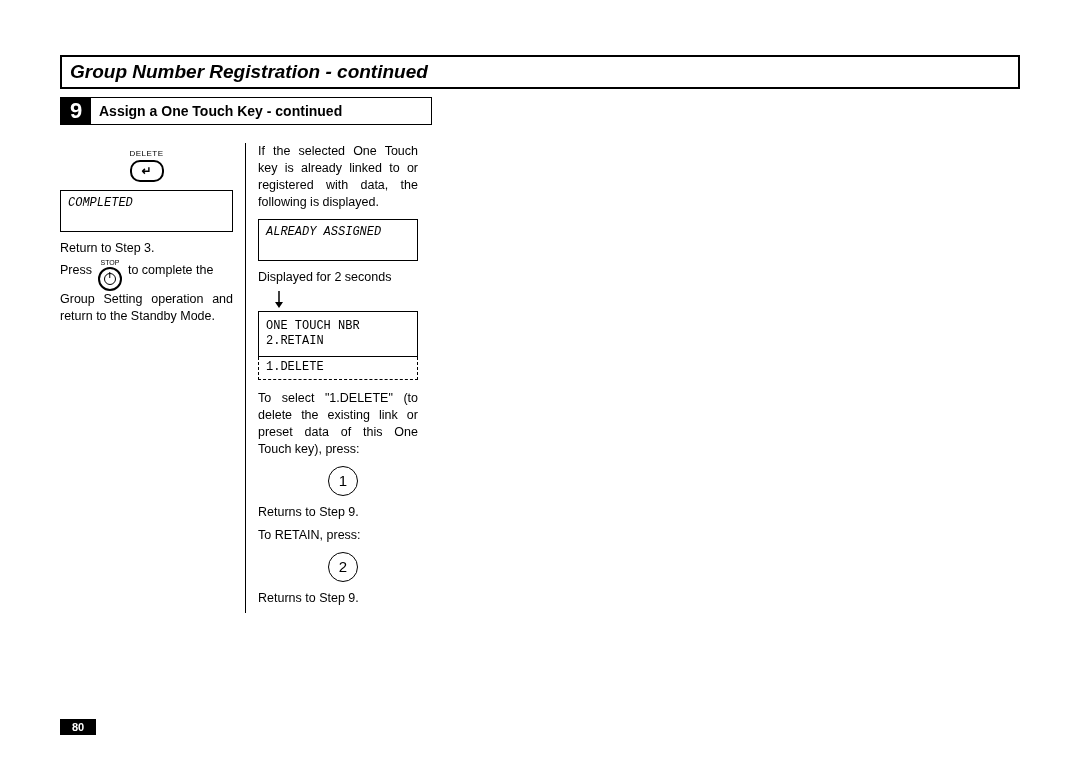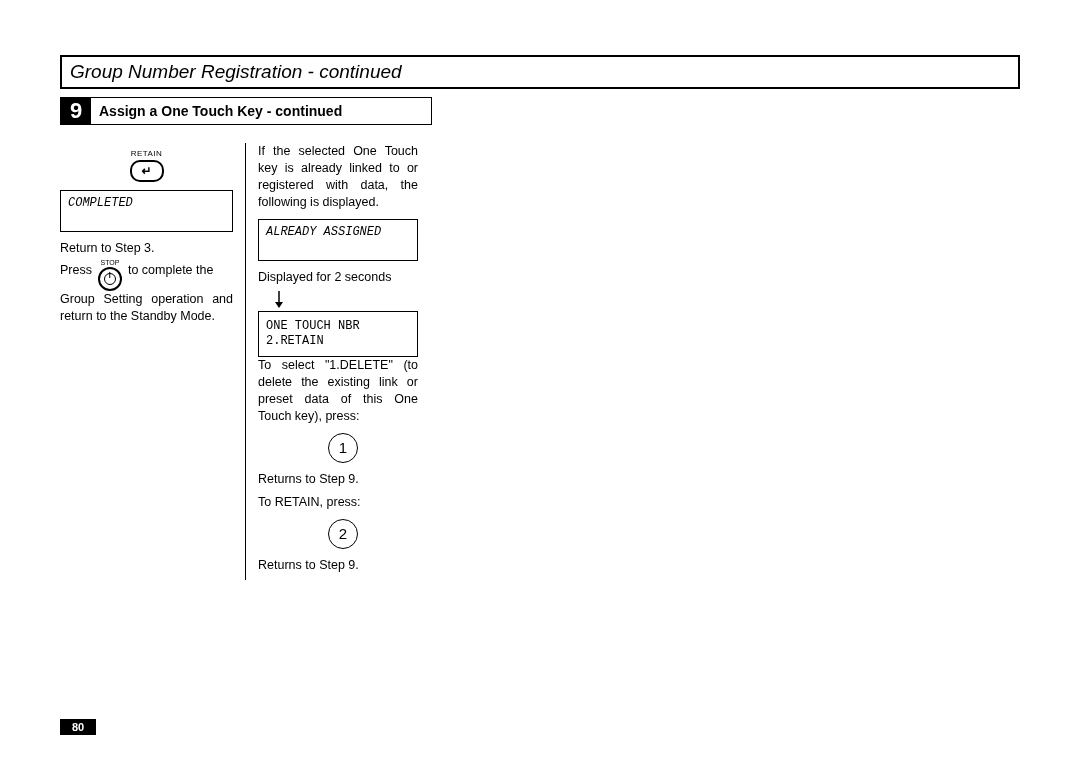--- a/index.html
+++ b/index.html
@@ -17,21 +17,21 @@
     box-sizing: border-box;
     padding: 55px 60px 0 60px;
   }
   .title-bar {
     border: 2px solid #000;
     padding: 4px 8px;
     margin-bottom: 8px;
   }
   .title-bar-text {
     font-size: 19px;
-    font-weight: normal;
+    font-weight: bold;
     font-style: italic;
   }
   .step-bar {
     width: 370px;
     border: 1px solid #000;
     display: flex;
     align-items: stretch;
     margin-bottom: 18px;
   }
   .step-number {
@@ -193,21 +193,21 @@
 
   <div class="step-bar">
     <div class="step-number">9</div>
     <div class="step-title">Assign a One Touch Key - continued</div>
   </div>
 
   <div class="columns">
 
     <div class="col">
 
-      <div class="btn-label">RETAIN</div>
+      <div class="btn-label">DELETE</div>
       <div class="enter-btn">↵</div>
 
       <div class="lcd-box">COMPLETED</div>
 
       <p class="para">Return to Step 3.</p>
 
       <div class="press-line">
         <span>Press</span>
         <div class="stop-wrap">
           <div class="stop-label">STOP</div>
@@ -231,20 +231,21 @@
         <svg width="14" height="18" viewBox="0 0 14 18">
           <line x1="7" y1="0" x2="7" y2="12" stroke="#000" stroke-width="1.5"></line>
           <polygon points="3,11 11,11 7,17" fill="#000"></polygon>
         </svg>
       </div>
 
       <div class="lcd-box-two">
         <div>ONE TOUCH NBR</div>
         <div>2.RETAIN</div>
       </div>
+      <div class="dashed-below">1.DELETE</div>
 
       <p class="para justify">To select "1.DELETE" (to delete the existing link or preset data of this One Touch key), press:</p>
 
       <div class="num-btn">1</div>
 
       <p class="para">Returns to Step 9.</p>
 
       <p class="para">To RETAIN, press:</p>
 
       <div class="num-btn">2</div>

